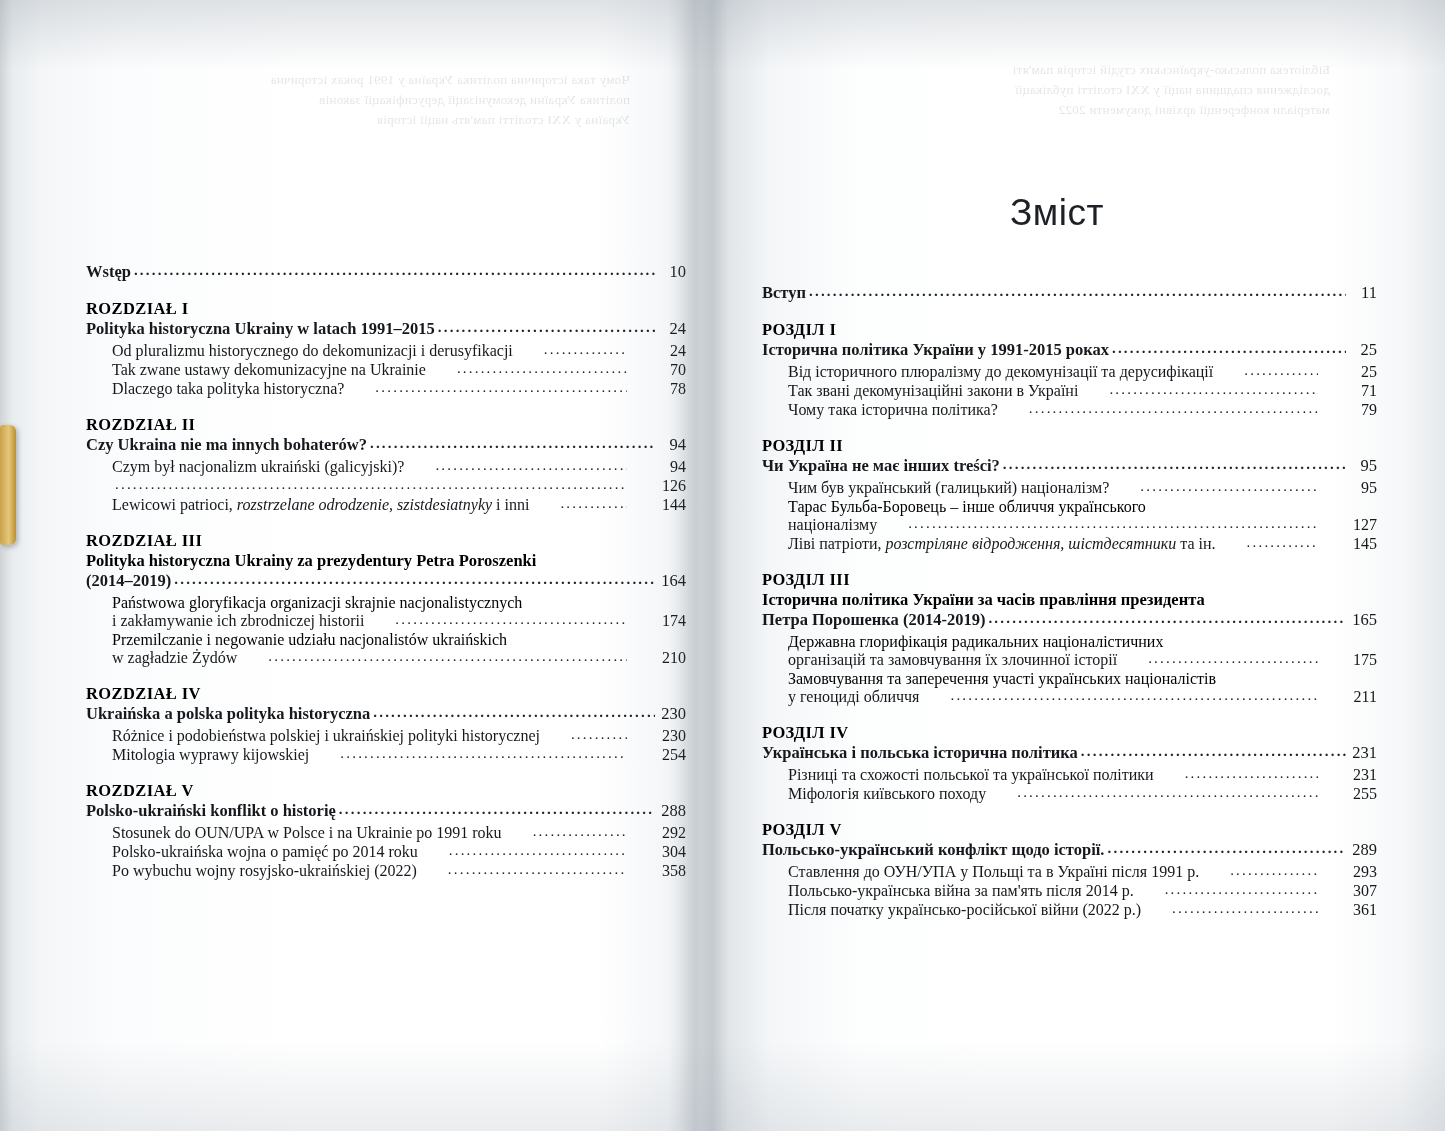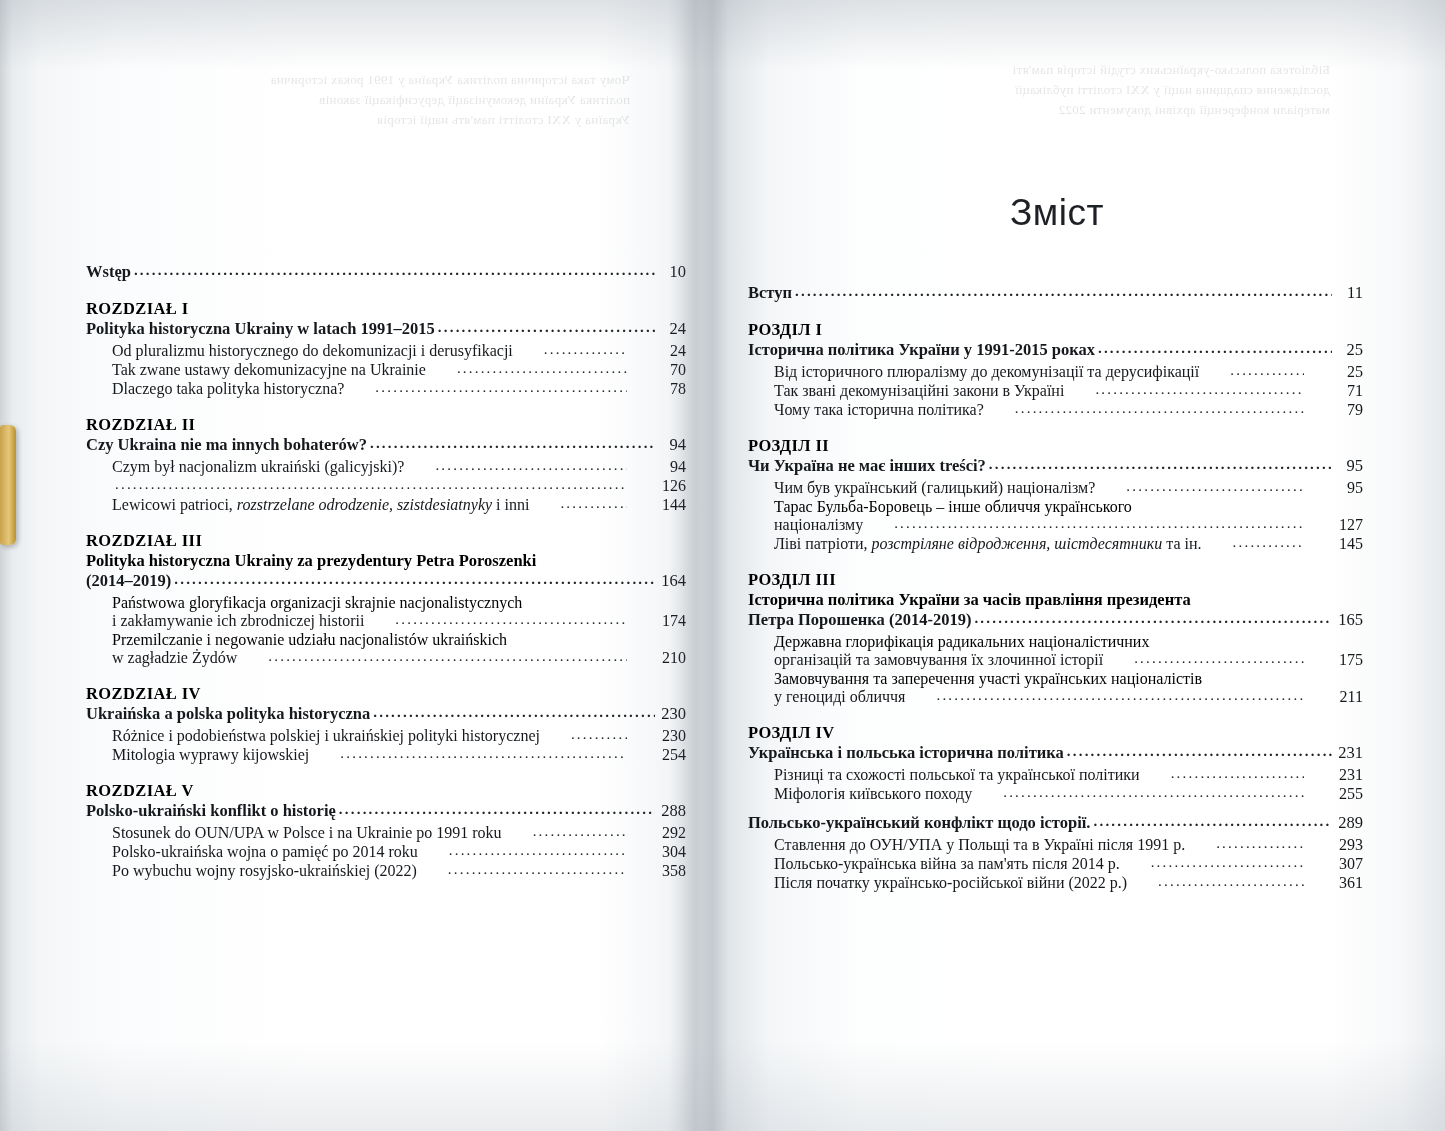--- a/index.html
+++ b/index.html
@@ -109,21 +109,21 @@
   }
 
   .toc {
     position: absolute;
     left: 86px;
     width: 600px;
     top: 262px;
   }
   .toc-right {
     position: absolute;
-    left: 18px;
+    left: 32px;
     width: 615px;
     top: 283px;
   }
 
   .row {
     display: flex;
     align-items: baseline;
     width: 100%;
     color: #15181c;
   }
@@ -431,20 +431,21 @@
           <span class="pg">231</span>
         </div>
         <div class="row sub">
           <span class="txt">Міфологія київського походу</span>
           <span class="dots">....................................................................................................</span>
           <span class="pg">255</span>
         </div>
       </div>
 
       <div class="group">
+        <div class="chapter-label">РОЗДІЛ V</div>
         <div class="row chapter-title">
           <span class="txt">Польсько-український конфлікт щодо історії.</span>
           <span class="dots">....................................................................................................</span>
           <span class="pg">289</span>
         </div>
         <div class="row sub">
           <span class="txt">Ставлення до ОУН/УПА у Польщі та в Україні після 1991 р.</span>
           <span class="dots">....................................................................................................</span>
           <span class="pg">293</span>
         </div>

